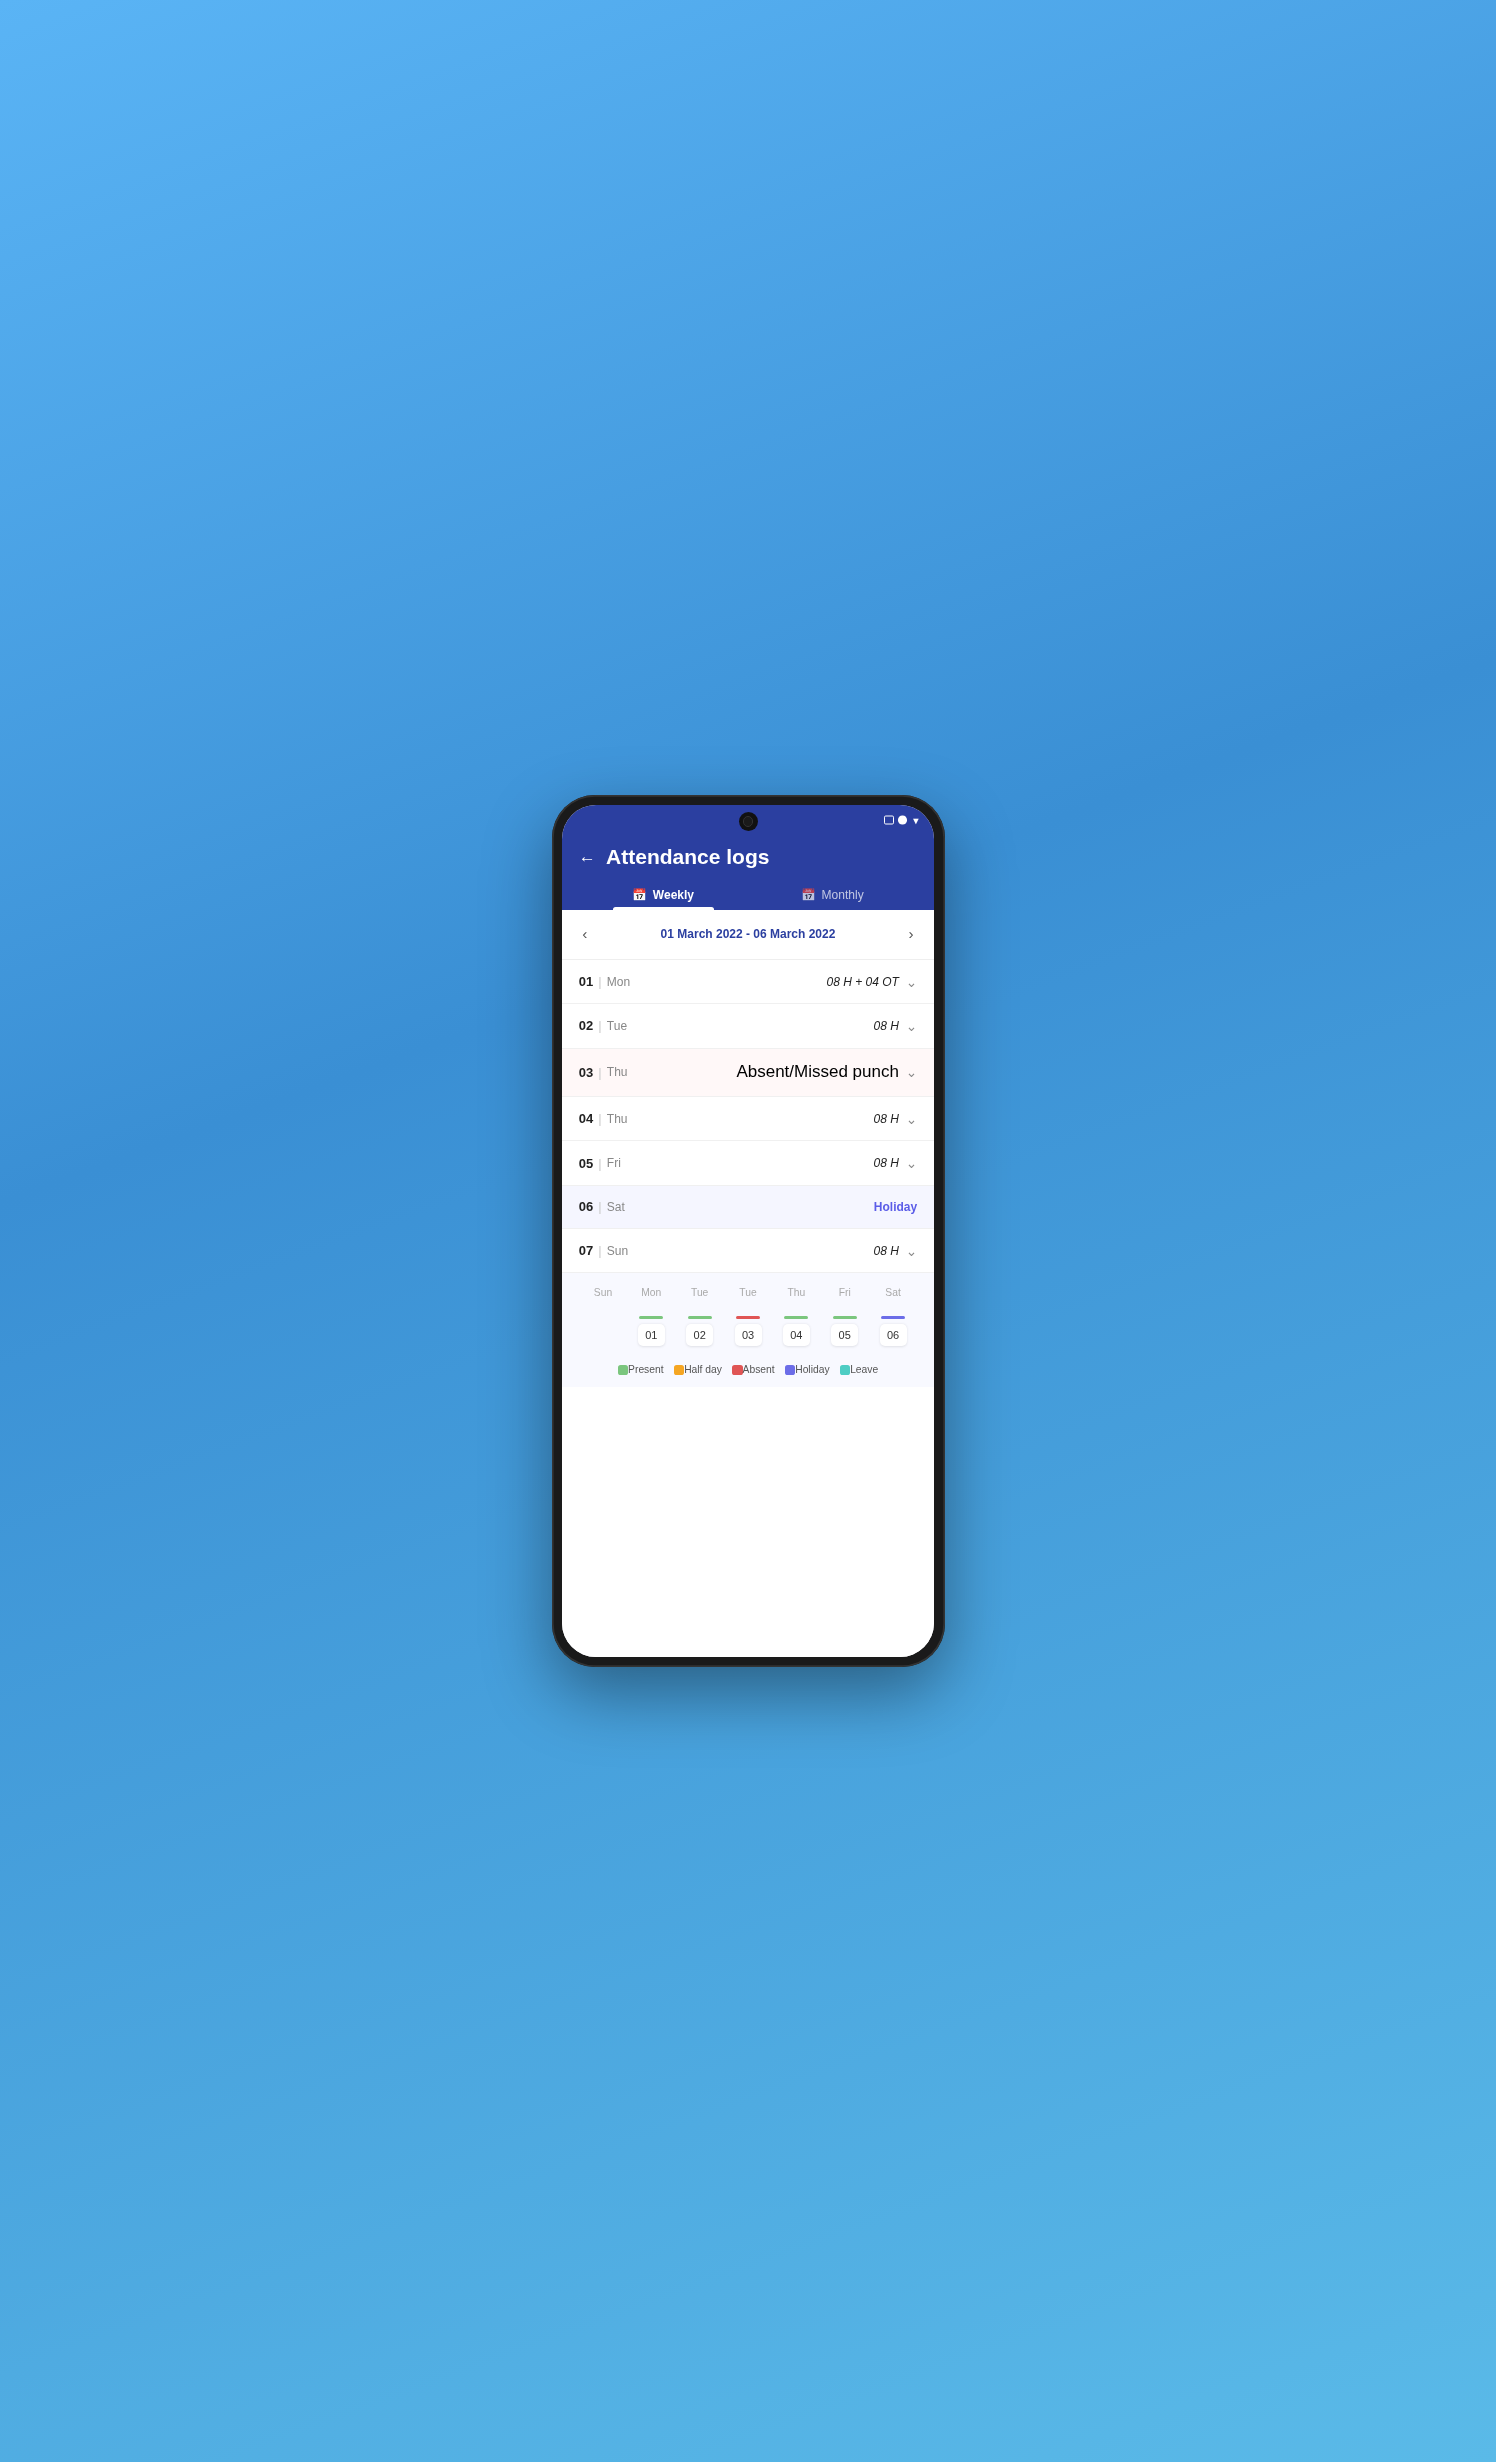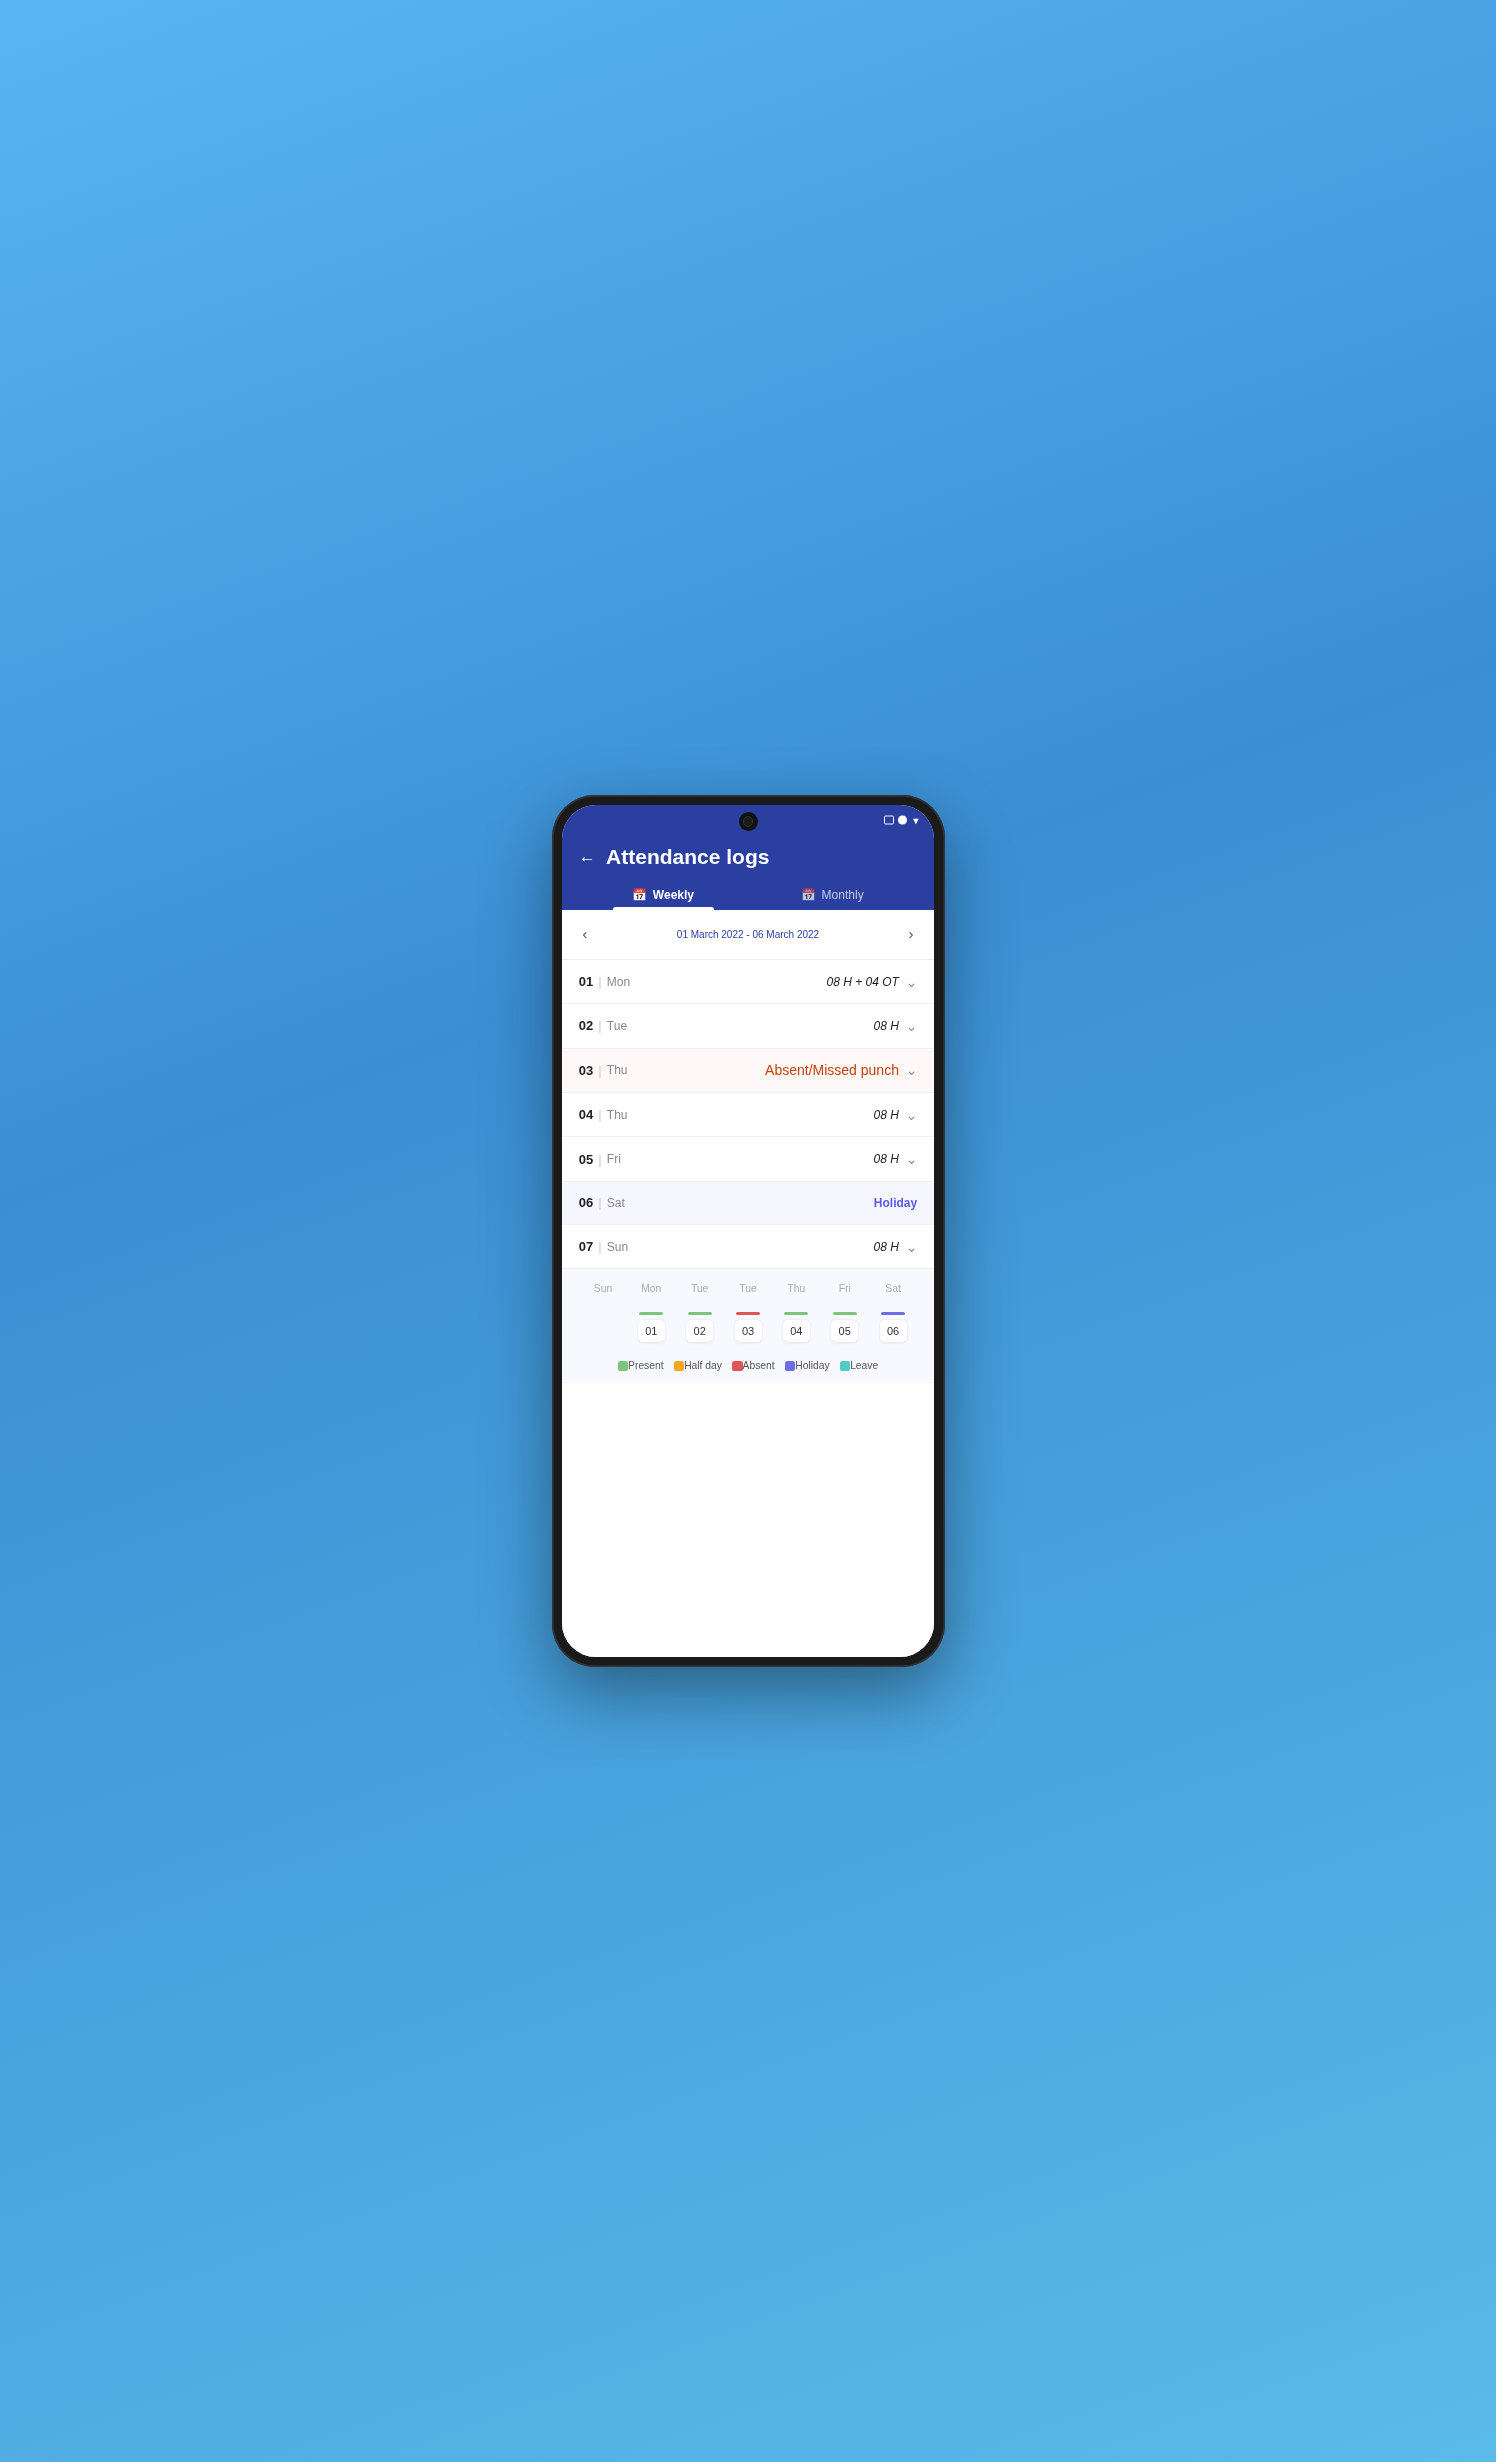--- a/index.html
+++ b/index.html
@@ -128,22 +128,22 @@
 
     .date-nav-arrow {
       color: #555;
       font-size: 15.4px;
       cursor: pointer;
       padding: 3.4px 6.8px;
     }
 
     .date-range {
       color: #2b3fa0;
-      font-size: 10px;
-      font-weight: 400;
+      font-size: 12px;
+      font-weight: 700;
     }
 
     
     .day-row {
       display: flex;
       align-items: center;
       justify-content: space-between;
       padding: 13.7px 17px;
       border-bottom: 0.9px solid #f0f0f0;
       background: white;
@@ -187,22 +187,22 @@
     }
 
     .hours-text {
       color: #222;
       font-size: 12px;
       font-weight: 500;
       font-style: italic;
     }
 
     .absent-text {
-      color: #c2410c;
-      font-size: 14px;
+      color: #000000;
+      font-size: 17px;
       font-weight: 500;
     }
 
     .holiday-text {
       color: #5b5de8;
       font-size: 12px;
       font-weight: 600;
     }
 
     .chevron-down {

